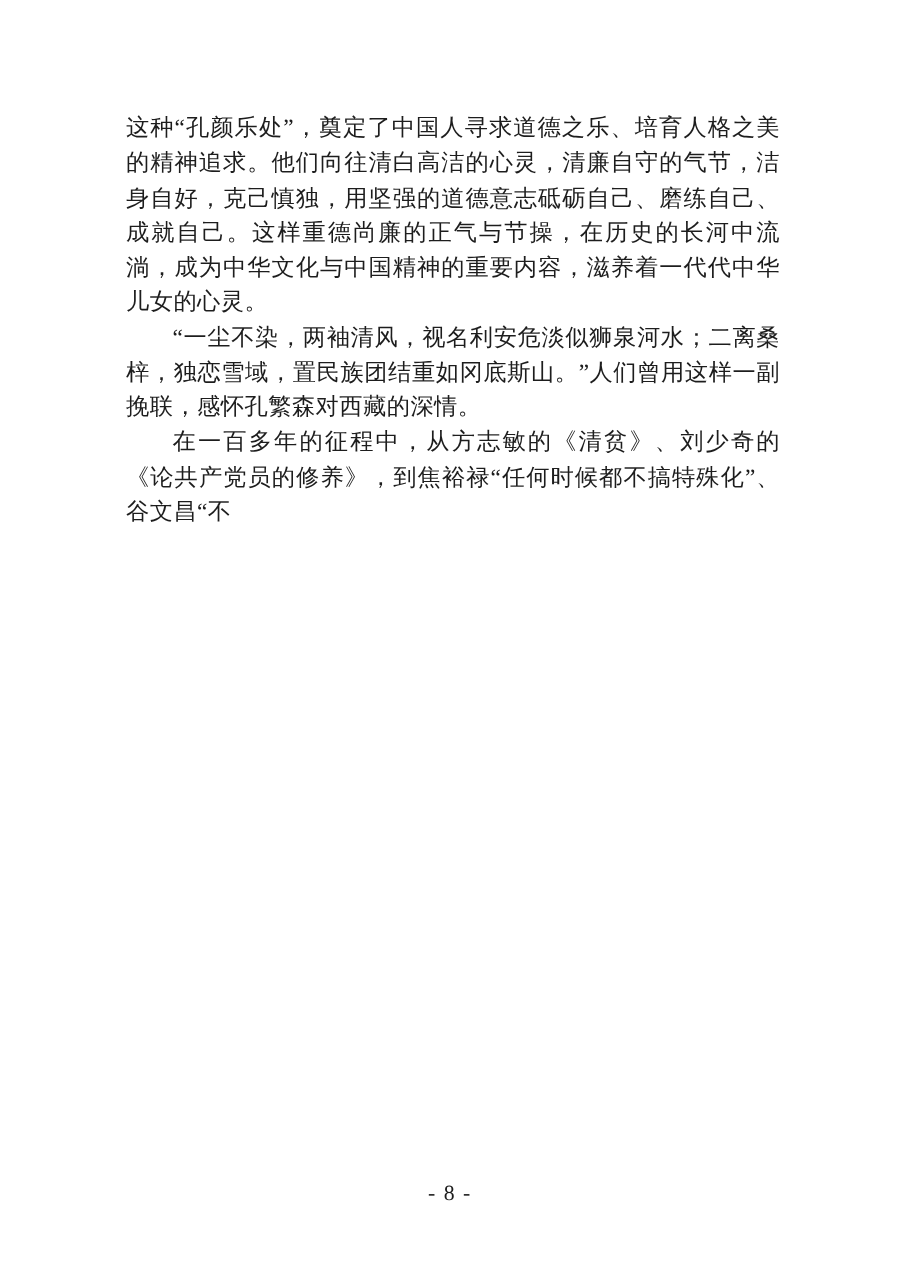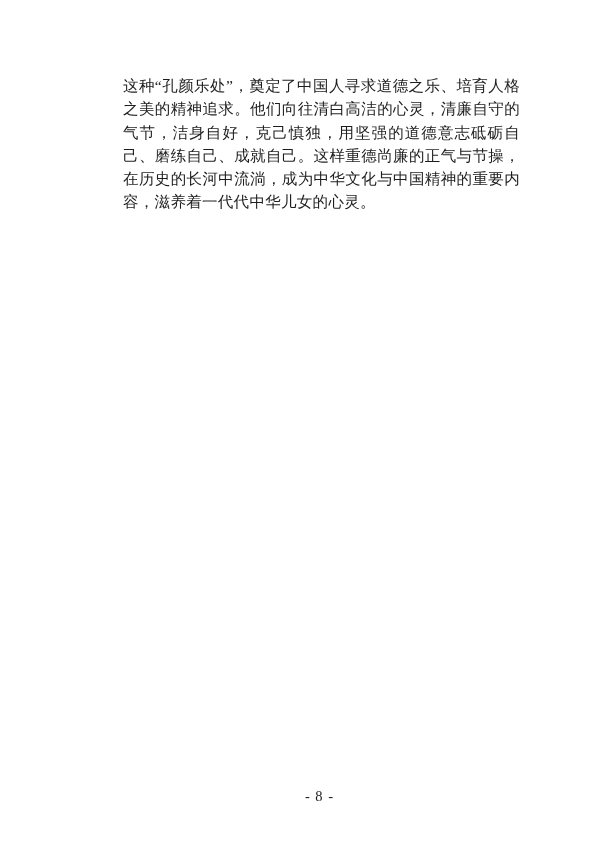--- a/index.html
+++ b/index.html
@@ -1,15 +1,15 @@
 <!DOCTYPE html>
 <html><head>
 <meta charset="utf-8">
 <style>
-  * { box-sizing: border-box; padding-left: 39px; }
+  * { box-sizing: border-box; }
   html, body {
     margin: 0;
     padding: 0;
     background: #ffffff;
   }
   .page {
     position: relative;
     width: 600px;
     height: 849px;
     background: #ffffff;
@@ -47,17 +47,19 @@
     letter-spacing: 1px;
   }
 </style>
 </head>
 <body>
 
 <div class="page">
 
   <div class="content">
     <p class="continuation">这种“孔颜乐处”，奠定了中国人寻求道德之乐、培育人格之美的精神追求。他们向往清白高洁的心灵，清廉自守的气节，洁身自好，克己慎独，用坚强的道德意志砥砺自己、磨练自己、成就自己。这样重德尚廉的正气与节操，在历史的长河中流淌，成为中华文化与中国精神的重要内容，滋养着一代代中华儿女的心灵。</p>
+    <p>“一尘不染，两袖清风，视名利安危淡似狮泉河水；二离桑梓，独恋雪域，置民族团结重如冈底斯山。”人们曾用这样一副挽联，感怀孔繁森对西藏的深情。</p>
+    <p>在一百多年的征程中，从方志敏的《清贫》、刘少奇的《论共产党员的修养》，到焦裕禄“任何时候都不搞特殊化”、谷文昌“不</p>
   </div>
 
   <div class="footer">- 8 -</div>
 
 </div>
 
 </body></html>

